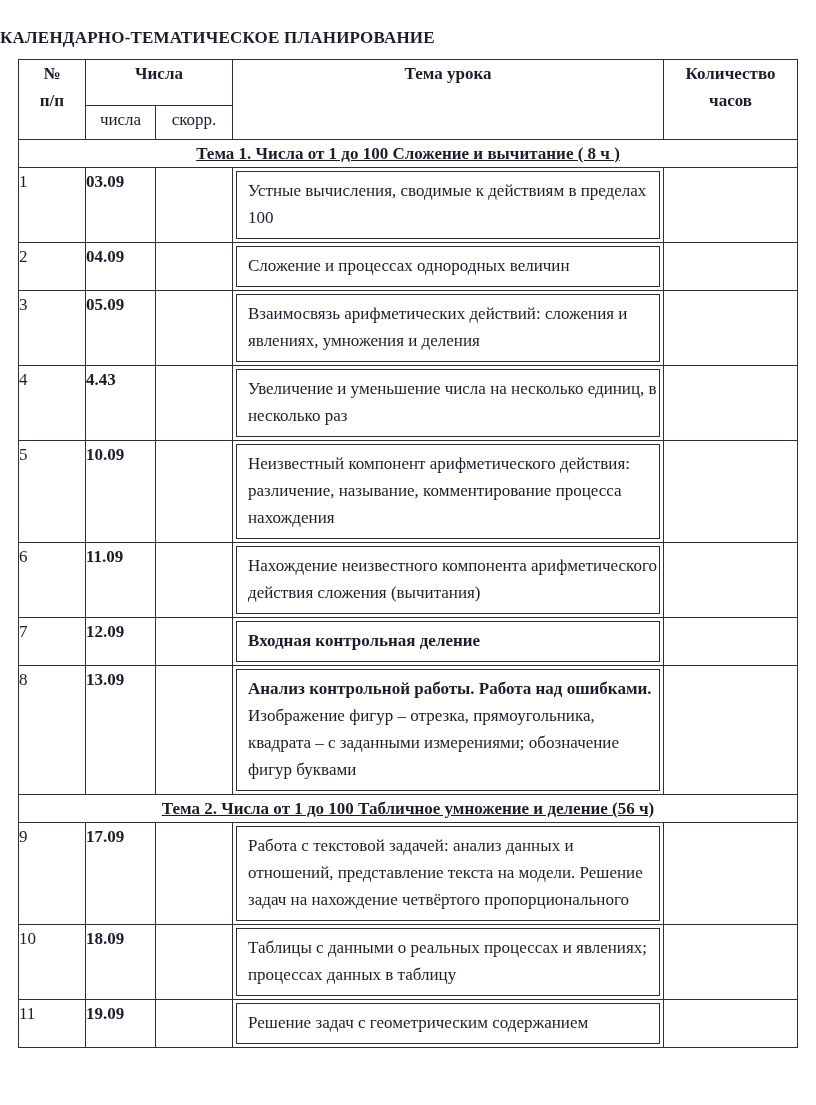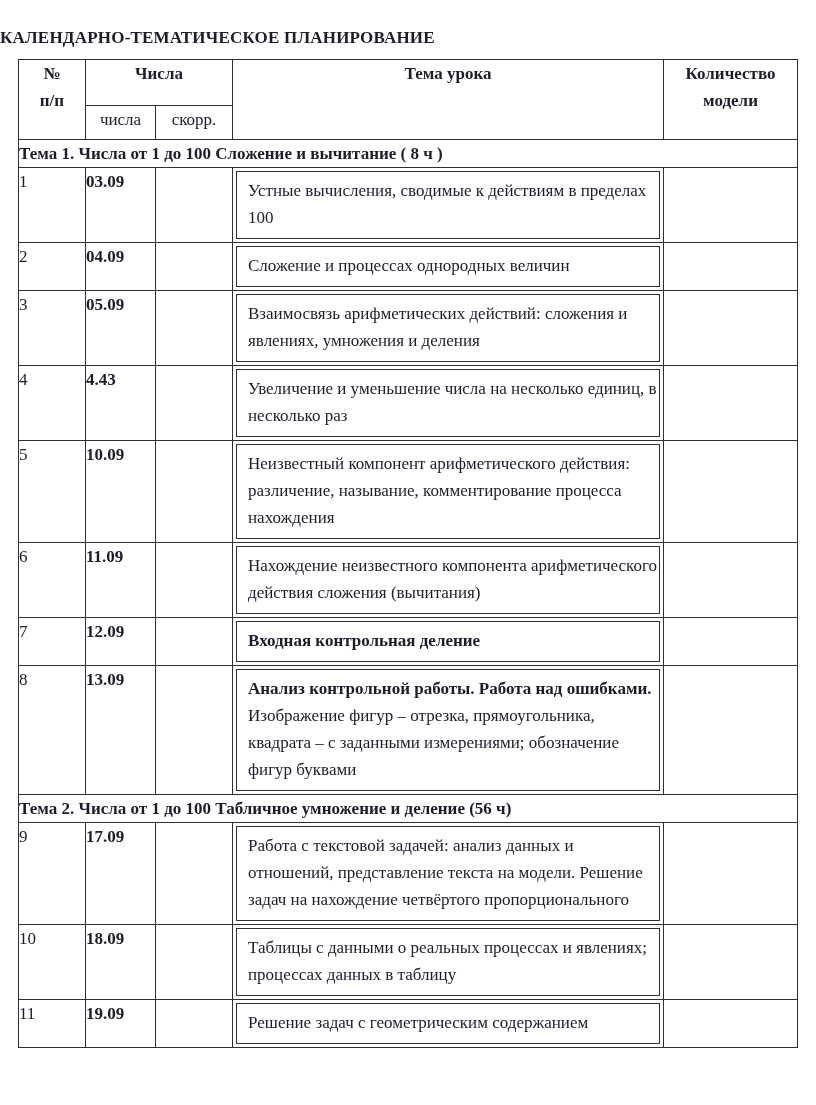--- a/index.html
+++ b/index.html
@@ -44,22 +44,24 @@
     padding-top: 7px;
     white-space: pre-line;
     line-height: 25px;
   }
   .hs {
     text-align: center;
     font-weight: normal;
     padding-top: 3px;
   }
   .c-section {
+    text-align: center;
     font-weight: bold;
     padding: 8px 6px;
+    text-decoration: underline;
   }
   .c-num {
     text-align: left;
     padding: 9px 2px 0 12px;
   }
   .c-plan {
     font-weight: bold;
     padding-top: 9px;
   }
   .c-skorr { }
@@ -88,21 +90,21 @@
       <col style="width:431px">
       <col style="width:134px">
     </colgroup>
     <thead>
       <tr class="thr1">
         <td class="hc" rowspan="2">№
 п/п</td>
         <td class="hc" colspan="2">Числа</td>
         <td class="hc" rowspan="2">Тема урока</td>
         <td class="hc" rowspan="2">Количество
-модели</td>
+часов</td>
       </tr>
       <tr class="thr2">
         <td class="hs">числа</td>
         <td class="hs">скорр.</td>
       </tr>
     </thead>
     <tbody>
 
       <tr>
         <td class="c-section" colspan="5">Тема 1. Числа от 1 до 100 Сложение и вычитание ( 8 ч )</td>

